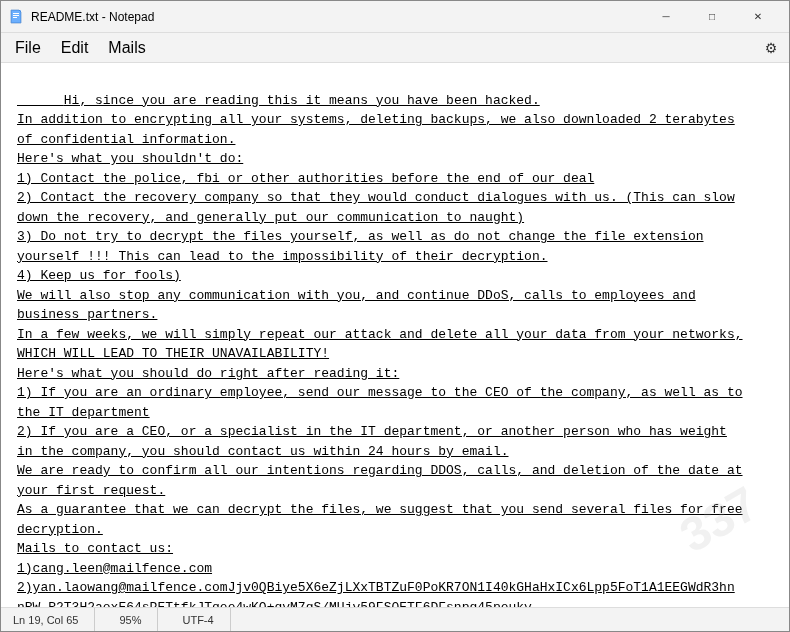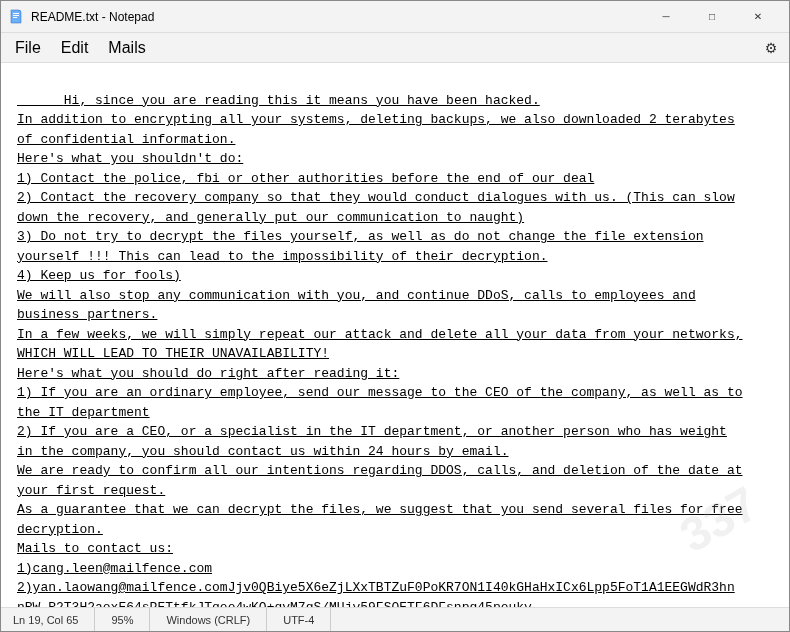--- a/index.html
+++ b/index.html
@@ -122,21 +122,21 @@
     
     .status-bar {
       background: #f3f3f3;
       height: 24px;
       border-top: 1px solid #ddd;
       display: flex;
       align-items: center;
       padding: 0 8px;
       font-size: 11px;
       color: #333;
-      gap: 0;
+      gap: 8px;
     }
 
     .status-item {
       padding: 0 16px;
       border-right: 1px solid #ccc;
       height: 100%;
       display: flex;
       align-items: center;
     }
 
@@ -219,16 +219,15 @@
 2)yan.laowang@mailfence.comJjv0QBiye5X6eZjLXxTBTZuF0PoKR7ON1I40kGHaHxICx6Lpp5FoT1A1EEGWdR3hn
 nRW R2T3H2aoxE64sPETtfkJTqee4wKQ+qyM7gS/MUjy59FSOETF6DFsnpg45peuky
 SZsSjK7DuLaJzp0qe7EL4MQiyWkme5sb7OBMqMPncYunmNSUsCNRwEWqaJe6VdMn</span>
     </div>
     <div class="watermark">337</div>
   </div>
 
   <div class="status-bar">
     <div class="status-item">Ln 19, Col 65</div>
     <div class="status-item">95%</div>
-    <div class="status-item">Windows (CRLF)</div>
     <div class="status-item">UTF-4</div>
   </div>
 </div>
 
 </body></html>

